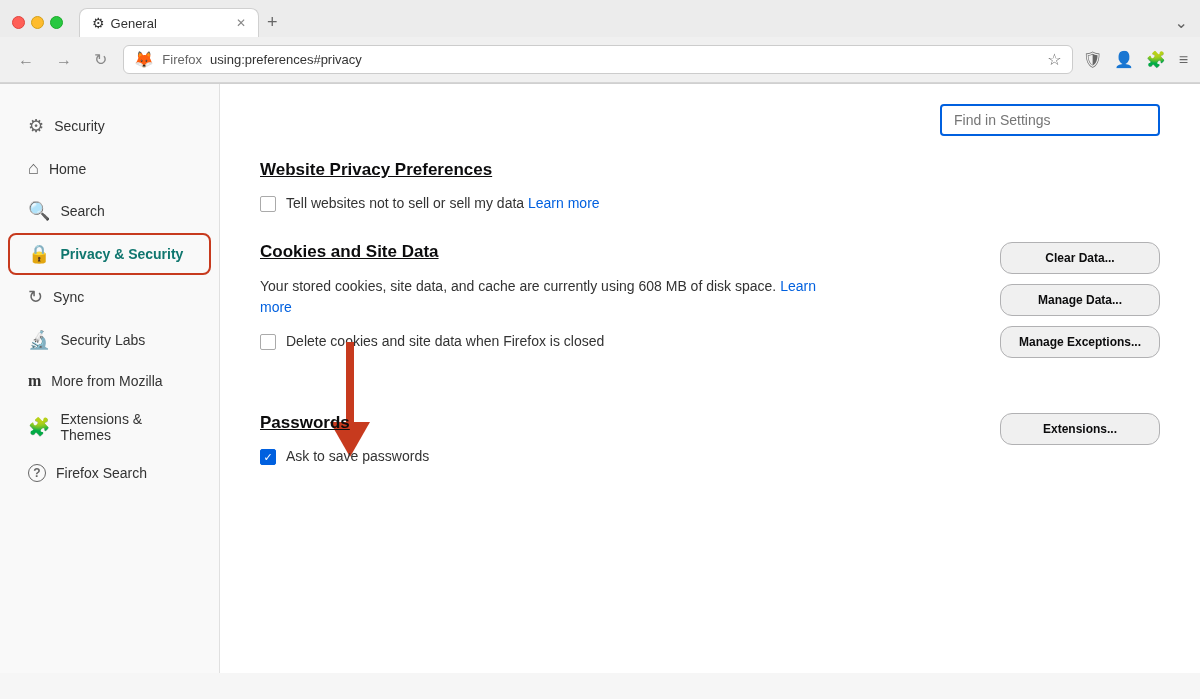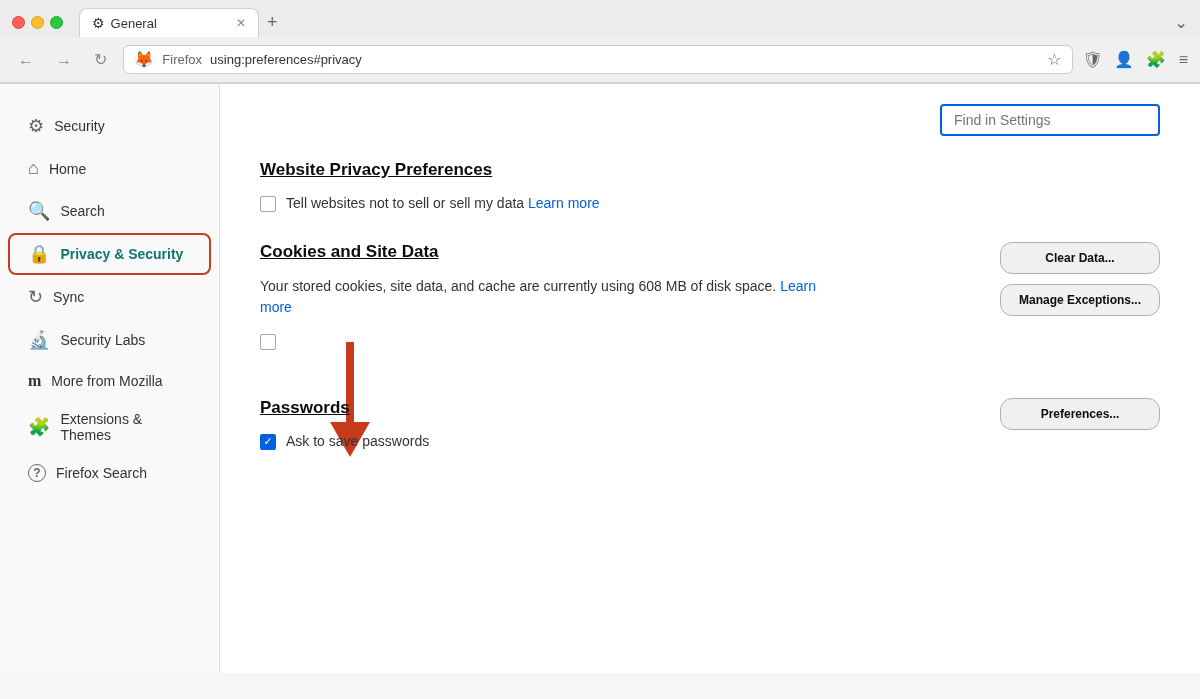--- a/index.html
+++ b/index.html
@@ -167,37 +167,39 @@
     </div>
 
     <div class="section" style="position:relative;">
       <div class="section-title">Cookies and Site Data</div>
       <p class="cookies-desc">
         <span>Your stored cookies, site data, and cache are currently using</span> <span>608 MB of disk space.</span> <a href="#">Learn more</a>
       </p>
 
       <div class="buttons-col" style="top: 0; right: 0;">
         <button class="action-btn">Clear Data...</button>
+        <button class="action-btn">Manage Data...</button>
         <button class="action-btn">Manage Exceptions...</button>
       </div>
 
       <div class="pref-row">
         <div class="checkbox"></div>
+        <label>Delete cookies and site data when Firefox is closed</label>
       </div>
 
       <div class="arrow-overlay" style="position:absolute; left: 60px; top: 100px;">
         <svg width="60" height="120" viewBox="0 0 60 120">
           <line x1="30" y1="0" x2="30" y2="90" stroke="#c73a1e" stroke-width="8"></line>
           <polygon points="10,80 50,80 30,115" fill="#c73a1e"></polygon>
         </svg>
       </div>
     </div>
 
-    <div class="section passwords-section" style="position:relative; margin-top: 48px;">
+    <div class="section passwords-section" style="position:relative; margin-top: 62px;">
       <div class="section-title">Passwords</div>
       <div class="pref-row">
         <div class="checkbox checked">✓</div>
         <label>Ask to save passwords</label>
-        <button class="action-btn" style="position:absolute; right:0; top:0;">Preferences...</button>
+        <button class="action-btn" style="position:absolute; right:0; top:0;">Extensions...</button>
       </div>
     </div>
   </div>
 </div>
 
 </body></html>

